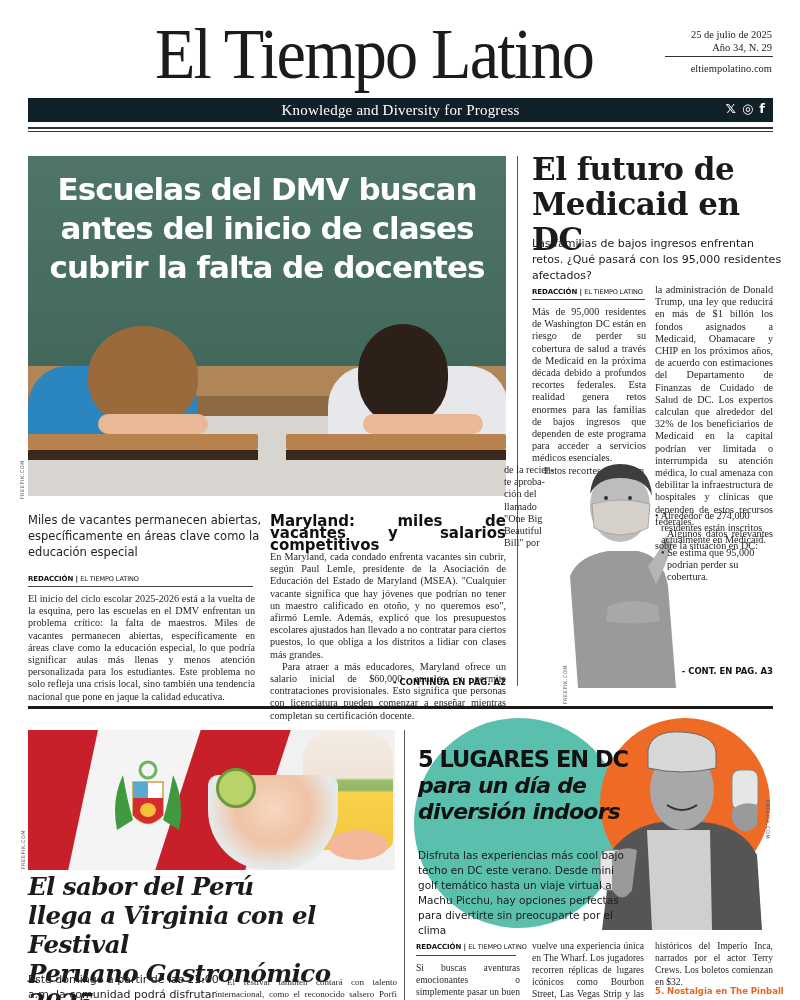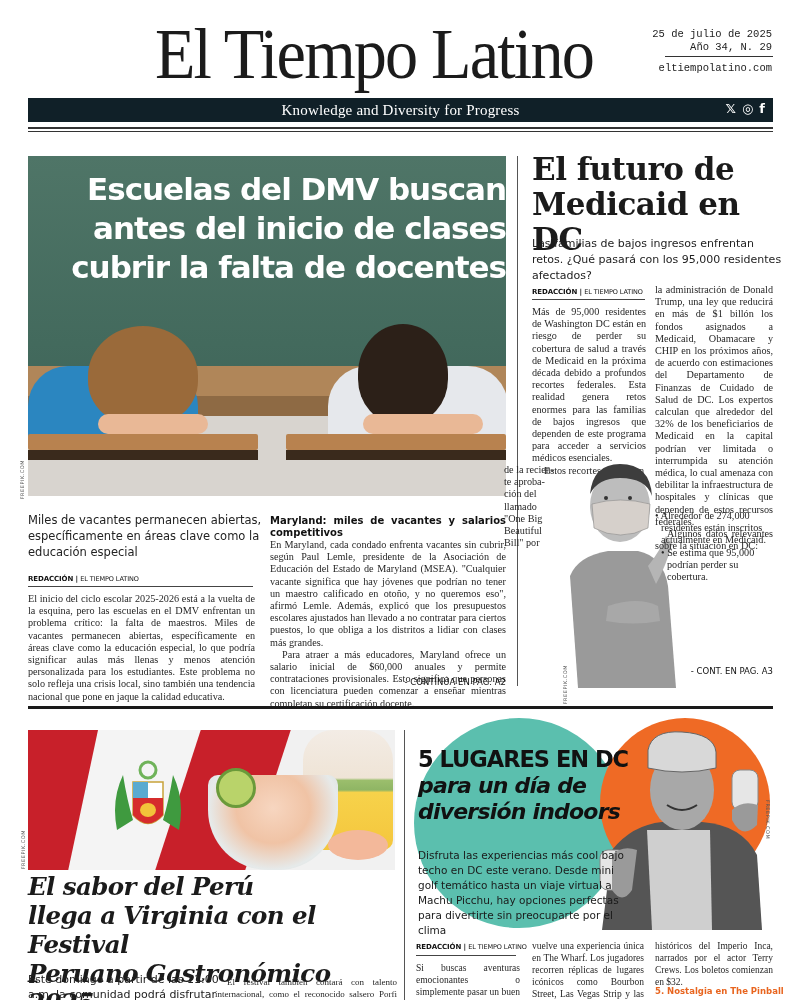--- a/index.html
+++ b/index.html
@@ -1,48 +1,48 @@
 <!DOCTYPE html>
 <html><head>
 <meta charset="utf-8">
 <style>
 *{box-sizing:border-box;margin:0;padding:0}
 html,body{width:800px;height:1000px;overflow:hidden;background:#fff}
 body{position:relative;font-family:"DejaVu Serif",serif;color:#1a1a1a}
 .abs{position:absolute}
 .masthead{left:155px;top:14px;font-family:"Liberation Serif",serif;font-size:72px;line-height:80px;letter-spacing:-2px;color:#1b1b1b;font-weight:400;transform:scaleX(0.92);transform-origin:left top;white-space:nowrap}
-.meta{right:28px;text-align:center;font-family:Liberation Mono, monospace;font-size:10.5px;color:#222;line-height:13px}
+.meta{right:28px;text-align:center;font-family:Liberation Serif, serif;font-size:10.5px;color:#222;line-height:13px}
 .meta-rule{left:665px;top:56px;width:108px;height:1px;background:#333}
 .banner{left:28px;top:98px;width:745px;height:24px;background:#102028;color:#fff;display:flex;align-items:center;justify-content:center}
 .banner .tag{font-family:"Liberation Serif",serif;font-size:15px;letter-spacing:0.2px}
 .social{position:absolute;right:8px;top:3px;display:flex;gap:6px;font-family:"DejaVu Sans",sans-serif;font-size:13px;font-weight:bold;color:#fff}
 .rule{left:28px;width:745px;background:#333}
 .vrule{width:1px;background:#555}
 .hero{left:28px;top:156px;width:478px;height:340px;background:linear-gradient(180deg,#4f7567 0%,#436a5d 55%,#3c5f55 100%);overflow:hidden}
-.hero-title{position:absolute;left:0;top:14px;width:100%;text-align:right;font-family:"DejaVu Sans",sans-serif;font-weight:bold;font-size:31px;line-height:39px;color:#fff;letter-spacing:-1px}
+.hero-title{position:absolute;left:0;top:14px;width:100%;text-align:center;font-family:"DejaVu Sans",sans-serif;font-weight:bold;font-size:31px;line-height:39px;color:#fff;letter-spacing:-1px}
 .ledge{position:absolute;left:0;top:210px;width:100%;height:30px;background:#b08659}
 .ledge2{position:absolute;left:0;top:240px;width:100%;height:20px;background:#8e6a44}
 .floor{position:absolute;left:0;top:260px;width:100%;height:80px;background:#d8d4cf}
 .desk{position:absolute;top:278px;height:16px;background:#b8824f;border-radius:2px}
 .desk-edge{position:absolute;top:294px;height:10px;background:#3a2a1c}
 .kid1-body{position:absolute;left:0;top:210px;width:170px;height:80px;background:#2b86c0;border-radius:40px 40px 0 0}
 .kid1-head{position:absolute;left:60px;top:170px;width:110px;height:100px;background:#9a6a3a;border-radius:50% 50% 45% 45%}
 .kid2-body{position:absolute;left:300px;top:210px;width:180px;height:80px;background:#e6e8ec;border-radius:40px 40px 0 0}
 .kid2-head{position:absolute;left:330px;top:168px;width:90px;height:100px;background:#2c2018;border-radius:50% 50% 45% 45%}
 .arm{position:absolute;height:20px;background:#e9b896;border-radius:10px}
 .credit{font-family:"DejaVu Sans",sans-serif;font-size:5px;color:#555;writing-mode:vertical-rl;transform:rotate(180deg);letter-spacing:0.5px}
 .sans-bold{font-family:"DejaVu Sans",sans-serif;font-weight:bold}
 .deck{font-family:"DejaVu Sans",sans-serif;font-size:11.5px;line-height:16px;color:#222}
 .byline{font-family:"DejaVu Sans",sans-serif;font-size:7px;font-weight:bold;color:#111;letter-spacing:-0.1px}
 .byline span{font-weight:normal;font-size:6.5px}
 .byline-rule{height:1px;background:#444}
 .body-text{font-family:"Liberation Serif",serif;font-size:10.2px;line-height:12.2px;color:#262626;text-align:justify;hyphens:auto}
 .body-text p{text-indent:0}
 .body-text p+p{text-indent:12px}
-.cont{font-family:"DejaVu Sans",sans-serif;font-size:8.5px;font-weight:normal;color:#111;text-align:right}
+.cont{font-family:"DejaVu Sans",sans-serif;font-size:8.5px;font-weight:bold;color:#111;text-align:right}
 .med-title{left:532px;top:152px;font-family:"DejaVu Serif",serif;font-weight:bold;font-size:31px;line-height:35px;color:#1b1b1b;letter-spacing:-0.5px}
 .med-deck{left:532px;top:236px;width:250px;font-family:"DejaVu Sans",sans-serif;font-size:11px;line-height:16px;color:#222}
 .nurse{left:568px;top:456px;width:108px;height:232px}
 .peru-img{left:28px;top:730px;width:367px;height:140px;overflow:hidden;background:#f1f1f1}
 .flag-red1{position:absolute;left:0;top:0;width:70px;height:140px;background:#c8202a;transform:skewX(-12deg);transform-origin:top left}
 .flag-red2{position:absolute;left:150px;top:0;width:90px;height:140px;background:#c8202a;transform:skewX(-18deg)}
 .flag-white{position:absolute;left:55px;top:0;width:120px;height:140px;background:#f4f4f4;transform:skewX(-12deg)}
 .shield{position:absolute;left:85px;top:30px;width:70px;height:90px}
 .bowl{position:absolute;left:180px;top:45px;width:130px;height:95px;background:radial-gradient(ellipse at 50% 35%,#f7d6c0 0%,#f0c3a5 40%,#e6eaea 70%,#cfd7d7 100%);border-radius:10px 10px 60px 60px}
 .lime{position:absolute;left:188px;top:38px;width:40px;height:40px;border-radius:50%;background:#b9d36a;border:3px solid #6a9a3a}
@@ -101,21 +101,21 @@
 <div class="abs deck" style="left:28px;top:512px;width:235px">Miles de vacantes permanecen abiertas, específicamente en áreas clave como la educación especial</div>
 <div class="abs byline" style="left:28px;top:575px">
   <span style="font-weight:bold;font-size:7px">REDACCIÓN</span> | <span>EL TIEMPO LATINO</span>
 </div>
 <div class="abs byline-rule" style="left:28px;top:586px;width:225px"></div>
 <div class="abs body-text" style="left:28px;top:593px;width:227px">
   <p>El inicio del ciclo escolar 2025-2026 está a la vuelta de la esquina, pero las escuelas en el DMV enfrentan un problema crítico: la falta de maestros. Miles de vacantes permanecen abiertas, específicamente en áreas clave como la educación especial, lo que podría significar aulas más llenas y menos atención personalizada para los estudiantes. Este problema no solo refleja una crisis local, sino también una tendencia nacional que pone en jaque la calidad educativa.</p>
 </div>
 
 <div class="abs body-text" style="left:270px;top:515px;width:236px">
-  <div class="sans-bold" style="font-size:10px;line-height:12px;color:#111">Maryland: miles de vacantes y salarios competitivos</div>
+  <div class="sans-bold" style="font-size:15px;line-height:12px;color:#111">Maryland: miles de vacantes y salarios competitivos</div>
   <p>En Maryland, cada condado enfrenta vacantes sin cubrir, según Paul Lemle, presidente de la Asociación de Educación del Estado de Maryland (MSEA). "Cualquier vacante significa que hay jóvenes que podrían no tener un maestro calificado en otoño, y no queremos eso", afirmó Lemle. Además, explicó que los presupuestos escolares ajustados han llevado a no contratar para ciertos puestos, lo que obliga a los distritos a lidiar con clases más grandes.</p>
   <p>Para atraer a más educadores, Maryland ofrece un salario inicial de $60,000 anuales y permite contrataciones provisionales. Esto significa que personas con licenciatura pueden comenzar a enseñar mientras completan su certificación docente.</p>
 </div>
 <div class="abs cont" style="left:270px;top:677px;width:236px">- CONTINÚA EN PAG. A2</div>
 
 <div class="abs vrule" style="left:517px;top:156px;height:530px"></div>
 
 <div class="abs med-title">
   <div>El futuro de</div>
   <div>Medicaid en DC</div>

